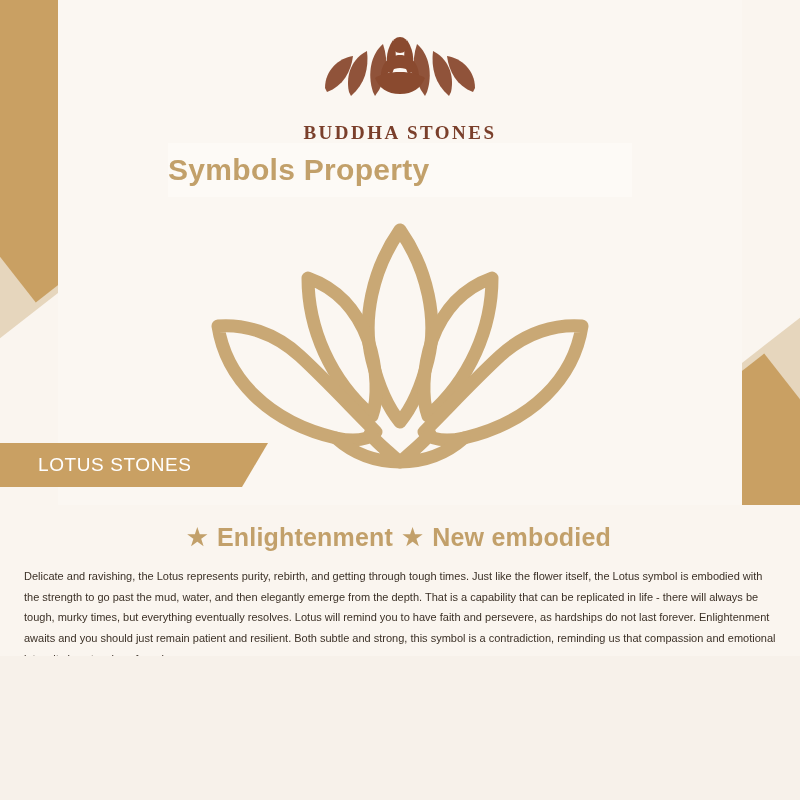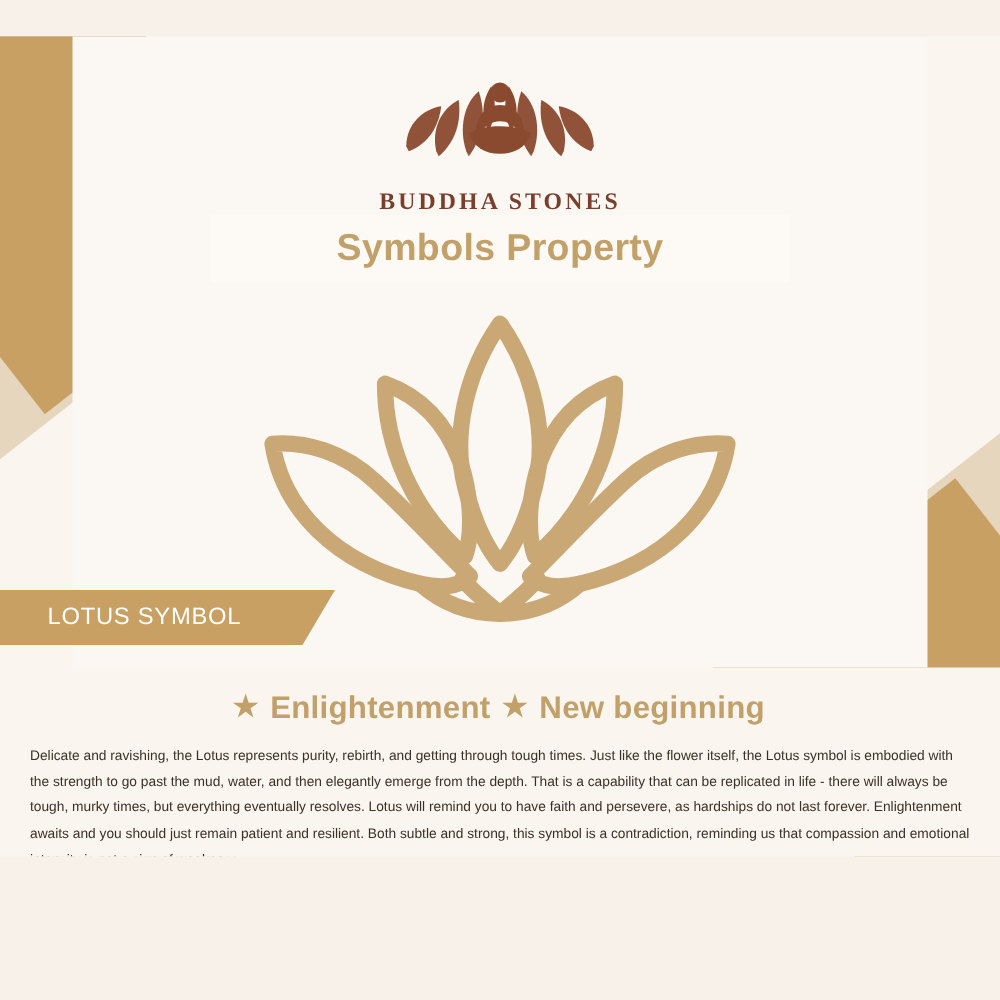--- a/index.html
+++ b/index.html
@@ -12,21 +12,20 @@
     font-family: "Liberation Sans", sans-serif;
     background: #f7f1ea;
     overflow: hidden;
   }
   .page {
     position: relative;
     width: 800px;
     height: 656px;
     background: #faf5ef;
     overflow: hidden;
-    margin-top: 29px;
   }
   
   .corner {
     position: absolute;
     background: #c9a063;
     pointer-events: none;
   }
   .corner-tl-1 {
     left: -120px;
     top: -150px;
@@ -91,21 +90,21 @@
   
   .title-bar {
     position: absolute;
     left: 168px;
     top: 143px;
     width: 464px;
     height: 54px;
     background: #fdfaf6;
     display: flex;
     align-items: center;
-    justify-content: center;
+    justify-content: flex-start;
   }
   .title-bar .title-text {
     font-size: 30px;
     font-weight: bold;
     color: #c2a06a;
     font-family: "Liberation Sans", sans-serif;
     letter-spacing: 0.3px;
   }
   
   .lotus-wrap {
@@ -227,26 +226,26 @@
         <path d="M442 126 C434 178 392 222 324 238 C306 242 292 240 284 232 C310 206 334 180 360 156 C386 132 416 124 442 126 Z"></path>
 
         <path d="M196 238 C214 254 236 262 260 262 C246 250 236 242 230 234"></path>
 
         <path d="M324 238 C306 254 284 262 260 262 C274 250 284 242 290 234"></path>
       </g>
     </svg>
   </div>
 
   <div class="label-tag">
-    <span class="label-text">LOTUS SYMBOL</span>
+    <span class="label-text">LOTUS STONES</span>
   </div>
 
   <div class="content">
     <div class="headline">
       <span class="star">★</span>
       <span class="h-word">Enlightenment</span>
       <span class="star">★</span>
-      <span class="h-word">New beginning</span>
+      <span class="h-word">New embodied</span>
     </div>
     <p class="body-text">Delicate and ravishing, the Lotus represents purity, rebirth, and getting through tough times. Just like the flower itself, the Lotus symbol is embodied with the strength to go past the mud, water, and then elegantly emerge from the depth. That is a capability that can be replicated in life - there will always be tough, murky times, but everything eventually resolves. Lotus will remind you to have faith and persevere, as hardships do not last forever. Enlightenment awaits and you should just remain patient and resilient. Both subtle and strong, this symbol is a contradiction, reminding us that compassion and emotional intensity is not a sign of weakness.</p>
   </div>
 
 </div>
 
 </body></html>

